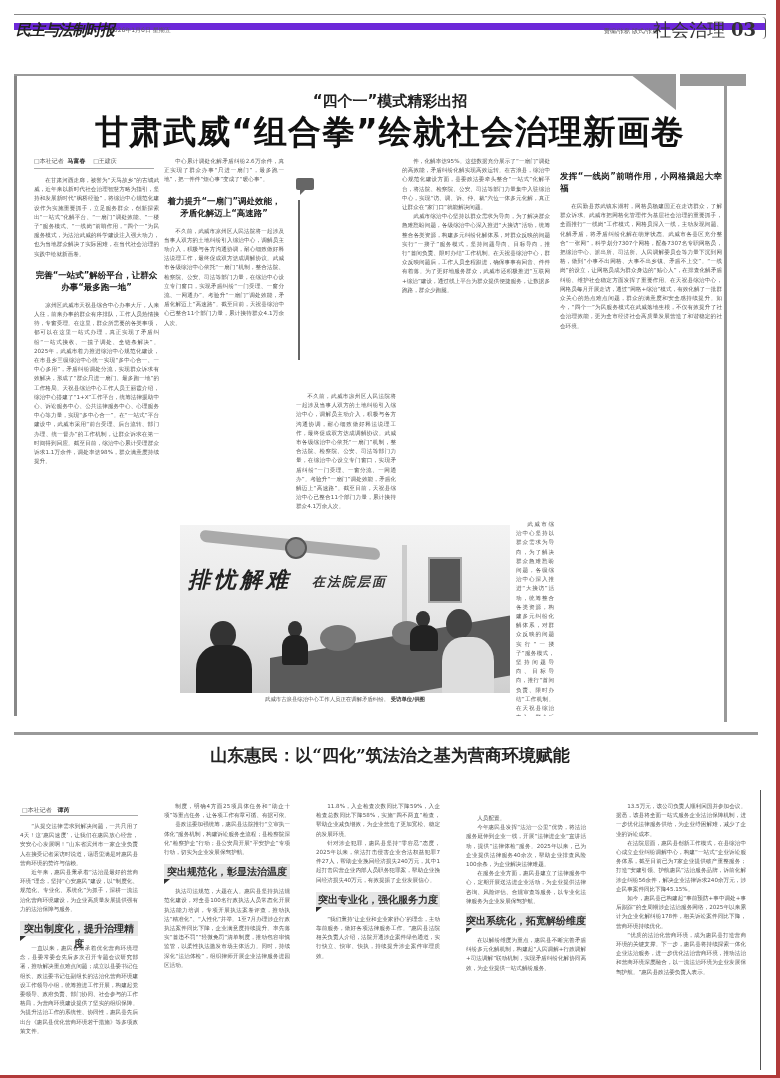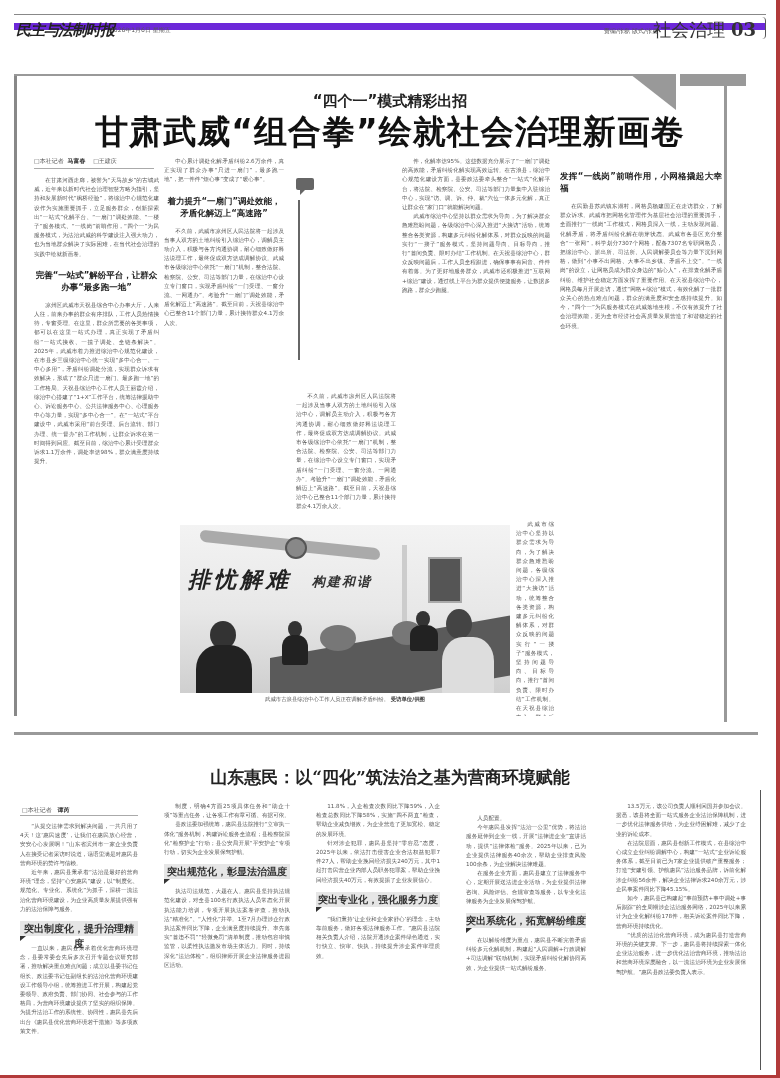--- a/index.html
+++ b/index.html
@@ -52,21 +52,21 @@
   .photo .table { position: absolute; left: 90px; top: 110px; width: 260px; height: 60px; background: #5a5a5a; transform: skewY(-10deg); }
   .photo .person { position: absolute; background: #222; border-radius: 40% 40% 10% 10%; }
   .photo .head { position: absolute; background: #333; border-radius: 50%; }
   .photo .plant { position: absolute; background: #777; border-radius: 50%; }
   .photo .pillar { position: absolute; left: 222px; top: 20px; width: 5px; height: 90px; background: #ccc; }
   .caption { position: absolute; left: 180px; top: 696px; width: 330px; text-align: center; font-size: 5.4px; color: #555; }
   .caption b { color: #333; }
 
   
   .bottom-rule { position: absolute; left: 14px; top: 732px; width: 744px; height: 3px; background: #999; }
-  .headline2 { position: absolute; left: 0; top: 744px; width: 780px; text-align: center; font-size: 17px; font-weight: bold; color: #222; font-family: "DejaVu Serif", serif; margin-top: 22px; }
+  .headline2 { position: absolute; left: 0; top: 744px; width: 780px; text-align: center; font-size: 17px; font-weight: bold; color: #222; font-family: "DejaVu Serif", serif; }
   .byline-rule { position: absolute; left: 20px; top: 815px; width: 118px; height: 1px; background: #aaa; }
   .sec-head { position: relative; background: #e6e6e6; font-size: 10px; font-weight: bold; color: #333; text-align: center; line-height: 15px; height: 15px; margin: 7px 0 8px 0; }
   .sec-head:after { content: ""; position: absolute; left: 0; bottom: -5px; border-top: 5px solid #333; border-right: 6px solid transparent; }
 
   .vbar { position: absolute; width: 3px; background: #999; }
 </style>
 </head>
 <body>
 
 <div class="red-edge"></div>
@@ -132,21 +132,21 @@
 <div class="col" style="left:516px; top:520px; width:38px; height:196px;">
   <p>武威市综治中心坚持以群众需求为导向，为了解决群众急难愁盼问题，各级综治中心深入推进“大接访”活动，统筹整合各类资源，构建多元纠纷化解体系，对群众反映的问题实行“一搂子”服务模式，坚持问题导向、目标导向，推行“首问负责、限时办结”工作机制。在天祝县综治中心，群众反映问题后，工作人员全程跟进，确保事事有回音、件件有着落。为了更好地服务群众，武威市还积极推进“互联网+综治”建设，通过线上平台为群众提供便捷服务，让数据多跑路，群众少跑腿。</p>
 </div>
 
 <div class="vbar" style="left:724px; top:74px; height:648px;"></div>
 
 <div class="photo">
   <div class="ribbon"></div>
   <div class="emblem"></div>
   <div class="wall-text">排忧解难</div>
-  <div class="wall-text2">构建和谐</div>
+  <div class="wall-text2">在法院层面</div>
   <div class="pillar"></div>
   <div class="board"></div>
   <div class="table"></div>
   <div class="plant" style="left:140px; top:100px; width:36px; height:26px;"></div>
   <div class="plant" style="left:212px; top:96px; width:30px; height:24px;"></div>
   <div class="head" style="left:30px; top:96px; width:26px; height:28px;"></div>
   <div class="person" style="left:16px; top:120px; width:56px; height:60px;"></div>
   <div class="head" style="left:108px; top:96px; width:14px; height:16px;"></div>
   <div class="person" style="left:102px; top:110px; width:26px; height:30px;"></div>
   <div class="head" style="left:236px; top:86px; width:14px; height:16px;"></div>

